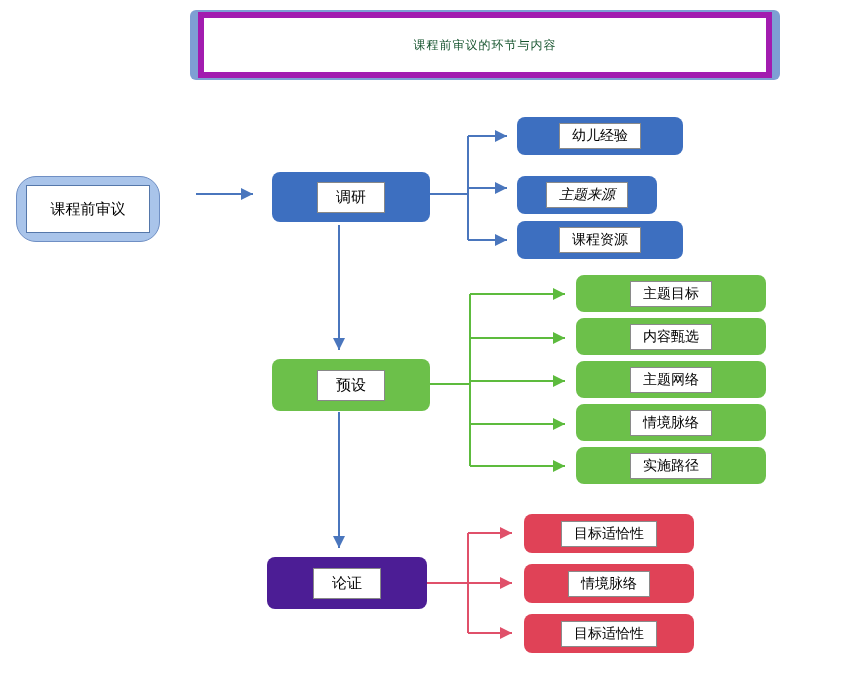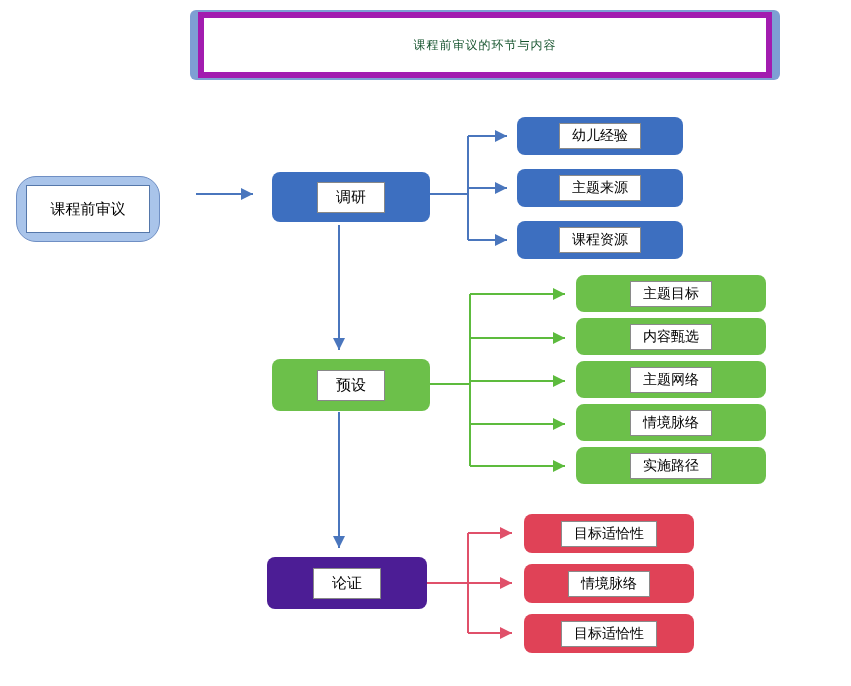--- a/index.html
+++ b/index.html
@@ -164,21 +164,21 @@
     <div class="start-inner">课程前审议</div>
   </div>
 
   <div class="node stage stage-blue" style="left:260px; top:172px; width:158px; height:50px;">
     <div class="stage-inner">调研</div>
   </div>
 
   <div class="node leaf leaf-blue" style="left:517px; top:117px; width:166px; height:38px;">
     <div class="leaf-inner">幼儿经验</div>
   </div>
-  <div class="node leaf leaf-blue" style="left:517px; top:169px; width:166px; height:38px;">
+  <div class="node leaf leaf-blue" style="left:517px; top:176px; width:140px; height:38px;font-style:italic;">
     <div class="leaf-inner">主题来源</div>
   </div>
   <div class="node leaf leaf-blue" style="left:517px; top:221px; width:166px; height:38px;">
     <div class="leaf-inner">课程资源</div>
   </div>
 
   <div class="node stage stage-green" style="left:260px; top:359px; width:158px; height:52px;">
     <div class="stage-inner">预设</div>
   </div>
 

